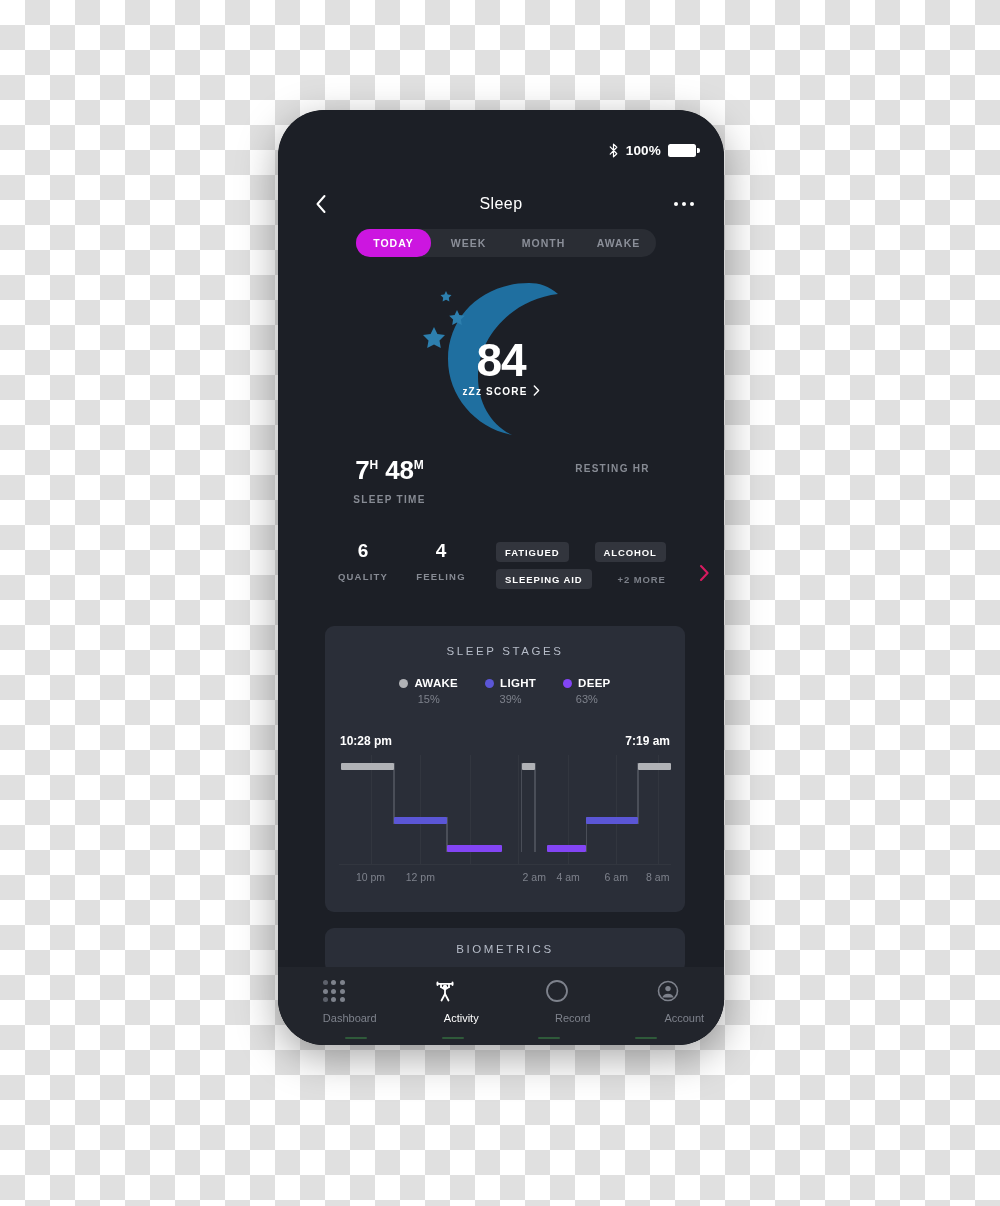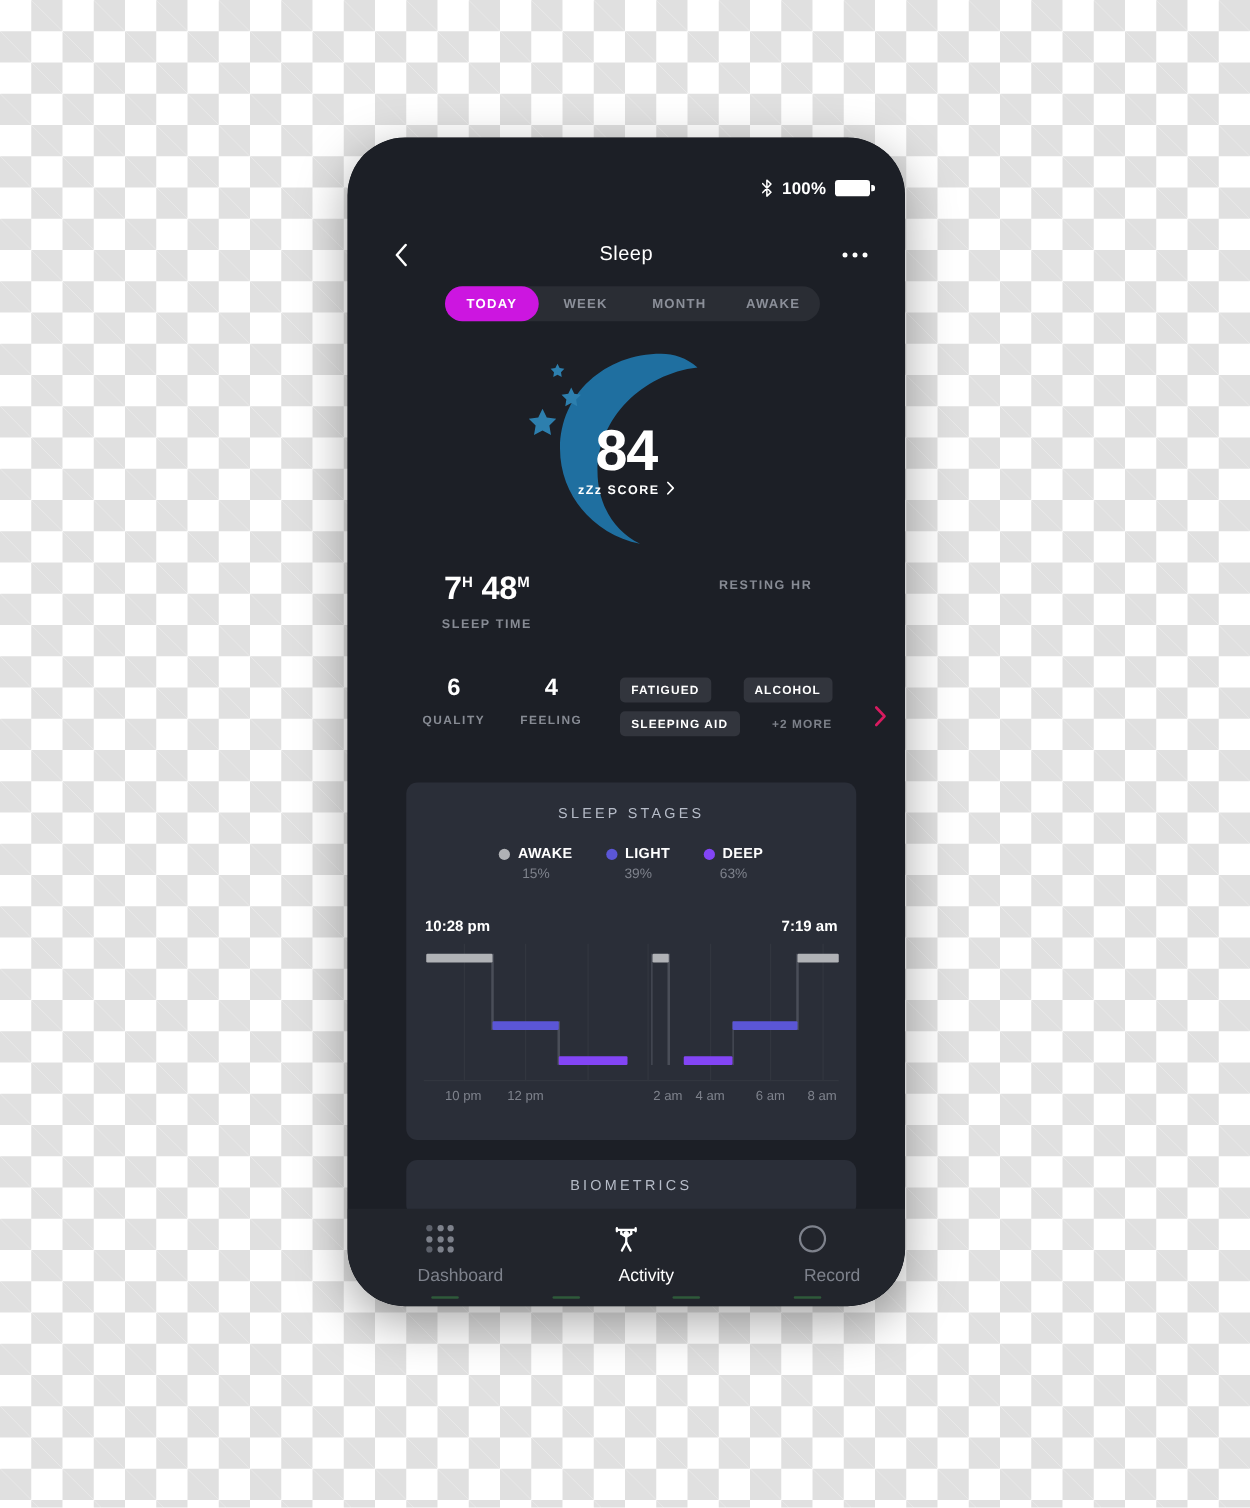--- a/index.html
+++ b/index.html
@@ -173,21 +173,21 @@
     top: 0; white-space: nowrap;
   }
 
   
   .tabbar {
     position: absolute; left: 0; right: 0; bottom: 0; height: 78px;
     background: #22252c;
     display: flex; align-items: flex-start; padding-top: 12px;
   }
   .tab { flex: 1; display: flex; flex-direction: column; align-items: center; gap: 9px; }
-  .tab-label { font-size: 14px; color: #7e828c; padding-left: 32px; }
+  .tab-label { font-size: 11px; color: #7e828c; padding-left: 32px; }
   .tab.active .tab-label { color: #ffffff; }
   .tab-icon { height: 24px; display: flex; align-items: center; justify-content: center; }
   .dots-grid { display: grid; grid-template-columns: repeat(3, 5px); gap: 3.5px; }
   .dots-grid i { width: 5px; height: 5px; border-radius: 50%; background: #7e828c; display:block; }
   .dots-grid i.dim { background: #5d616b; }
   .home-bar {
     position: absolute; bottom: 6px; left: 0; right: 0; height: 2px;
     display: flex; justify-content: space-around; padding: 0 30px;
   }
   .home-bar i { width: 22px; height: 2px; background: #2f5a3a; border-radius: 1px; display:block; }
@@ -390,20 +390,30 @@
       <span class="tab-label">Activity</span>
     </div>
     <div class="tab">
       <span class="tab-icon">
         <svg width="24" height="24" viewBox="0 0 24 24">
               <circle cx="12" cy="12" r="10" fill="none" stroke="#7e828c" stroke-width="1.8"></circle>
             </svg>
       </span>
       <span class="tab-label">Record</span>
     </div>
+    <div class="tab">
+      <span class="tab-icon">
+        <svg width="22" height="22" viewBox="0 0 22 22">
+          <circle cx="11" cy="11" r="9.5" fill="none" stroke="#7e828c" stroke-width="1.6"></circle>
+          <circle cx="11" cy="8.6" r="2.7" fill="#7e828c"></circle>
+          <path d="M5.3 17.6 a5.9 5.2 0 0 1 11.4 0" fill="#7e828c"></path>
+        </svg>
+      </span>
+      <span class="tab-label">Account</span>
+    </div>
     <div class="home-bar">
       <i></i>
           <i></i>
           <i></i>
           <i></i>
     </div>
   </div>
 
  </div>
 </div>

